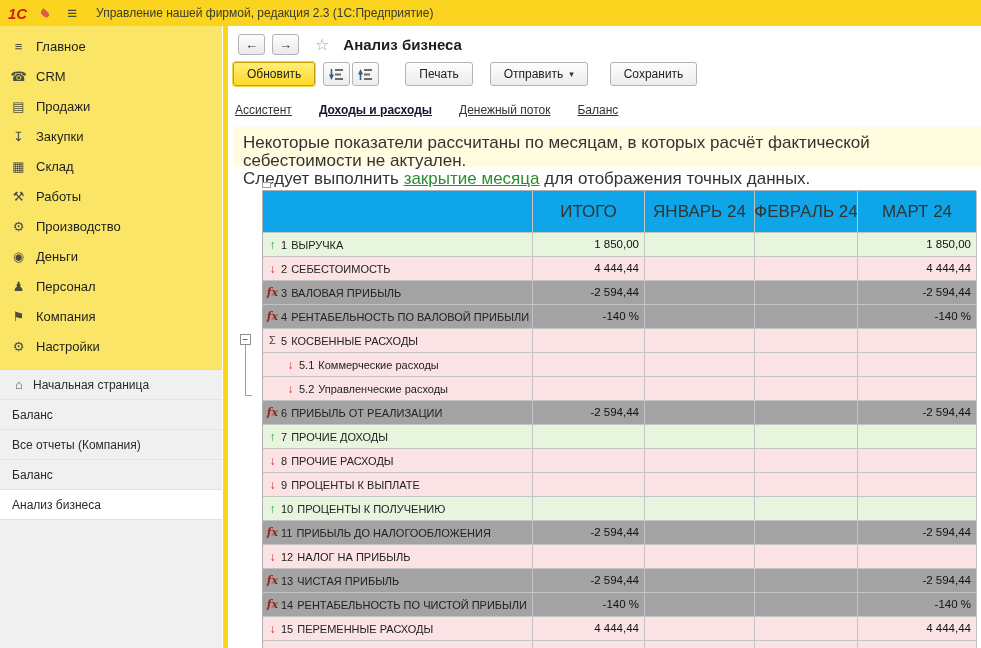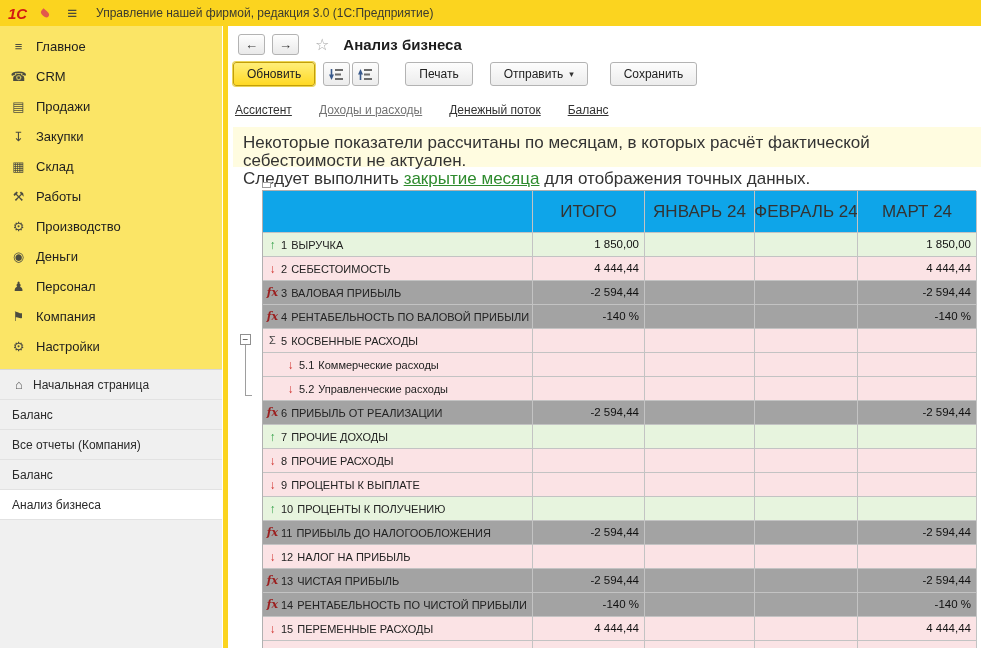--- a/index.html
+++ b/index.html
@@ -40,21 +40,21 @@
   .toolbar{position:absolute;left:5px;top:36px;display:flex;align-items:center}
   .btn{height:24px;border:1px solid #b3b3b3;border-radius:3px;background:linear-gradient(#fdfdfd,#ececec);
        font-size:12px;color:#222;padding:0 13px;cursor:pointer;font-family:inherit;display:flex;align-items:center}
   .btn-primary{background:linear-gradient(#ffee79,#ffd924);border:1px solid #c39f09;box-shadow:0 0 0 1px #ecd557}
   .icon-btn{width:27px;padding:0;justify-content:center}
   .ml8{margin-left:8px}.ml2{margin-left:2px}.ml26{margin-left:26px}.ml10{margin-left:17px}.ml22{margin-left:22px}
   .caret{font-size:9px;margin-left:6px;color:#333}
 
   .tabs{position:absolute;left:7px;top:77px;display:flex;gap:27px}
   .tab{font-size:12px;color:#333;text-decoration:underline;cursor:pointer;white-space:nowrap}
-  .tab.active{font-weight:normal;color:#737373}
+  .tab.active{font-weight:bold;color:#0f172a}
 
   .warning{position:absolute;left:5px;right:0;top:101px;height:40px;background:#fffce0;
            padding:7px 10px;box-sizing:border-box;font-size:17px;color:#333;line-height:18px}
   .link{color:#2e8b2e;text-decoration:underline;cursor:pointer}
 
   
   .grid-wrap{position:absolute;left:34px;top:156px;width:715px;bottom:0;overflow:hidden}
   .topstrip{height:8px;position:relative}
   .corner{position:absolute;left:0;top:0;width:9px;height:6px;border:1px solid #9b9b9b;background:#fff;box-sizing:border-box}
   .grid{border-left:1px solid #b0b0b0;border-top:1px solid #b0b0b0;width:714px;box-sizing:border-box}
@@ -84,21 +84,21 @@
 </style>
 </head>
 <body>
 
 <div class="app">
 
   <div class="titlebar">
     <span class="logo">1С</span>
     <span class="flame"></span>
     <span class="menu-glyph">≡</span>
-    <span class="app-title">Управление нашей фирмой, редакция 3.0  (1С:Предприятие)</span>
+    <span class="app-title">Управление нашей фирмой, редакция 2.3  (1С:Предприятие)</span>
   </div>
 
   <div class="sidebar">
     <div class="side-sections">
         <div class="side-item">
           <span class="side-ic">≡</span>
           <span class="side-lb">Главное</span>
         </div>
         <div class="side-item">
           <span class="side-ic">☎</span>

